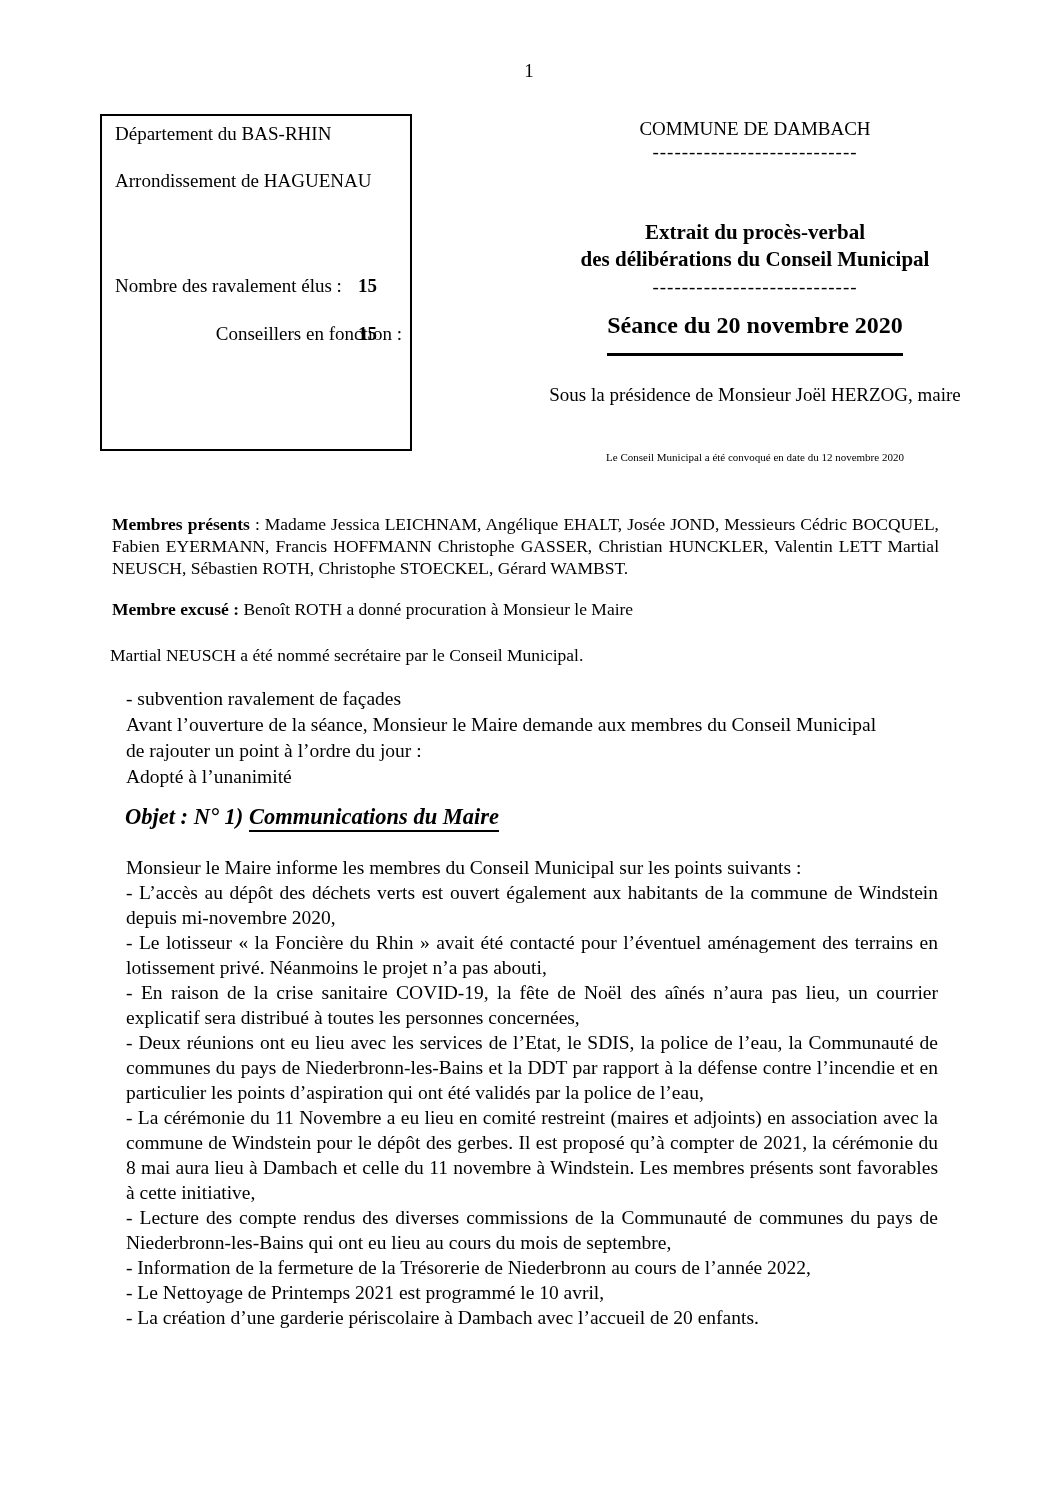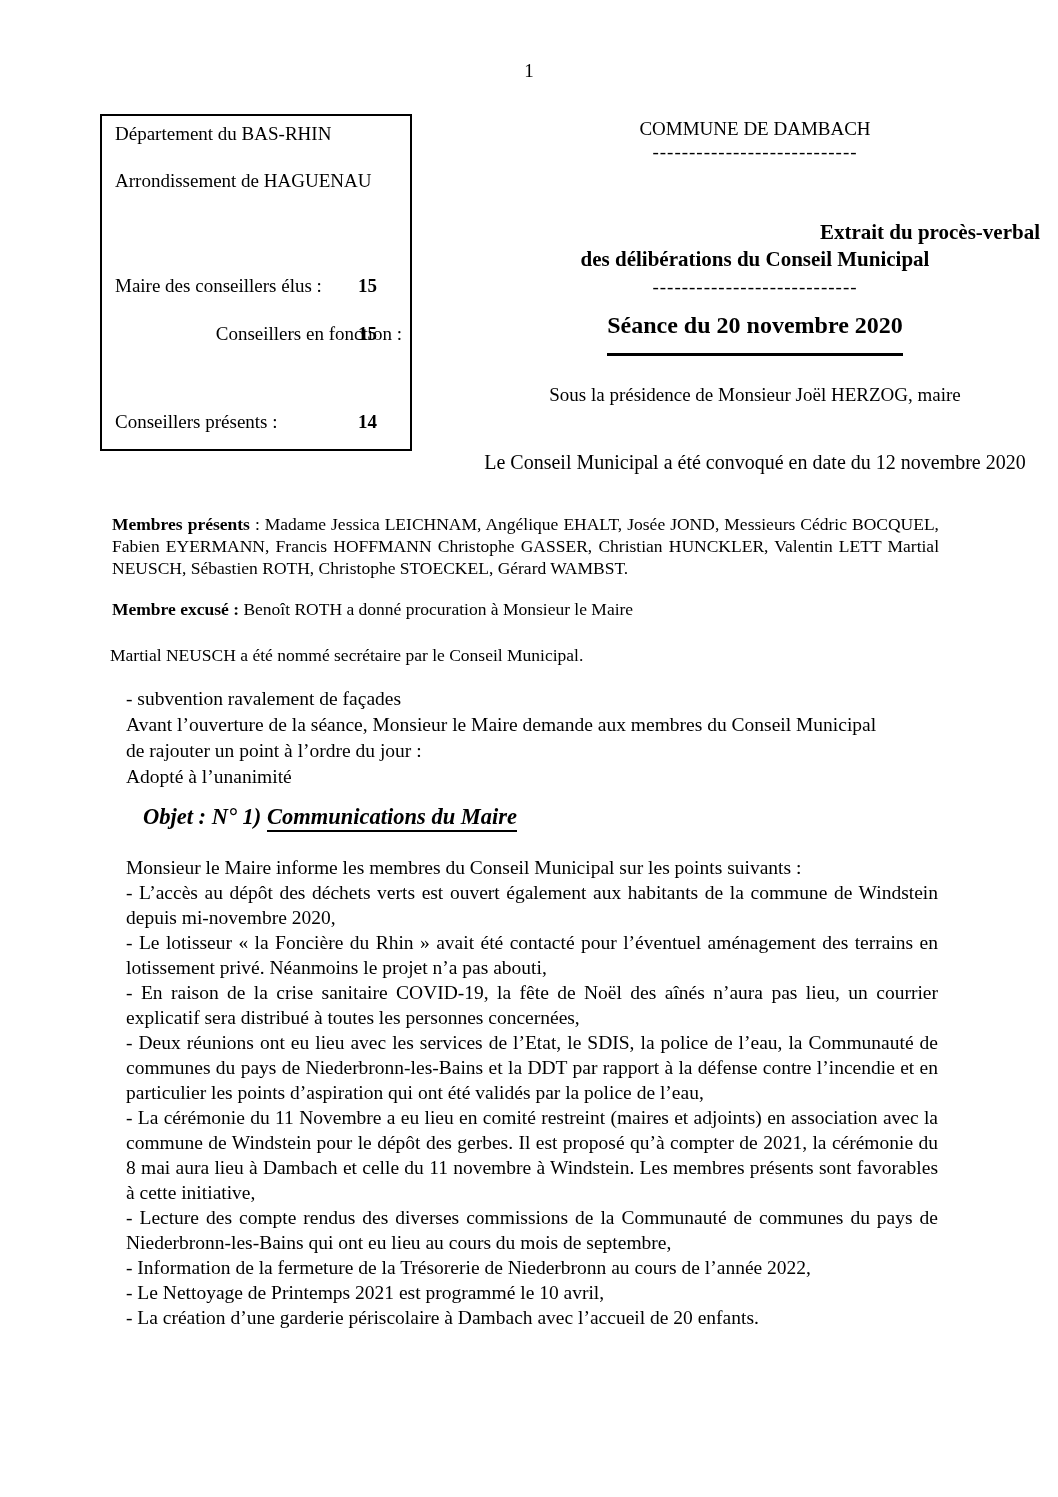--- a/index.html
+++ b/index.html
@@ -29,44 +29,44 @@
   .ib-row { position: absolute; left: 13px; right: 8px; white-space: nowrap; }
   .ib-r1 { top: 159px; }
   .ib-r2 { top: 207px; text-align: right; }
   .ib-r3 { top: 295px; }
   .ib-num { position: absolute; left: 243px; font-weight: bold; }
   
   .hdr { position: absolute; left: 470px; top: 114px; width: 570px; text-align: center; }
   .hdr > div { position: absolute; left: 0; width: 100%; }
   .hdr-commune { top: 4px; font-size: 19px; }
   .hdr-div1 { top: 27px; font-size: 19px; letter-spacing: 1px; }
-  .hdr-sub1 { top: 106px; font-size: 21px; font-weight: bold; text-align: right; }
+  .hdr-sub1 { top: 106px; font-size: 21px; font-weight: bold; }
   .hdr-sub2 { top: 133px; font-size: 21px; font-weight: bold; }
   .hdr-div2 { top: 162px; font-size: 19px; letter-spacing: 1px; }
   .hdr-seance { top: 198px; font-size: 24px; font-weight: bold; }
   .hdr-seance span { border-bottom: 3px solid #000; padding-bottom: 15px; }
   .hdr-presidence { top: 270px; font-size: 19px; }
-  .hdr-convocation { top: 337px; font-size: 20px; }
+  .hdr-convocation { top: 337px; font-size: 11px; }
   
   .attendance {
     position: absolute; left: 112px; top: 513px; width: 827px;
     font-size: 17.5px; line-height: 22px; text-align: justify;
   }
   .bold { font-weight: bold; }
   .excused { position: absolute; left: 112px; top: 599px; font-size: 17.5px; }
   .secretary { position: absolute; left: 110px; top: 645px; font-size: 17.5px; }
   
   .preamble {
     position: absolute; left: 126px; top: 686px; width: 770px;
     font-size: 19.5px; line-height: 26px;
   }
   
   .objet {
     position: absolute; left: 125px; top: 804px;
-    font-size: 22.5px; font-weight: bold; font-style: italic; margin-left: 18px;
+    font-size: 22.5px; font-weight: bold; font-style: italic;
   }
   .objet .underlined { border-bottom: 2.5px solid #000; padding-bottom: 1px; }
   
   .main-body {
     position: absolute; left: 126px; top: 855px; width: 812px;
     font-size: 19.5px; line-height: 25px;
   }
   .main-body p { text-align: justify; margin: 0; }
   .main-body .intro { text-align: left; }
 </style>
@@ -74,30 +74,26 @@
 <body>
 
 <div class="page">
 
   <div class="page-number">1</div>
 
   <div class="info-box">
     <div class="ib-line ib-l1">Département du BAS-RHIN</div>
     <div class="ib-line ib-l2">Arrondissement de HAGUENAU</div>
     <div class="ib-row ib-r1">
-      <span>Maire des conseillers élus :</span>
+      <span>Nombre des ravalement élus :</span>
       <span class="ib-num">15</span>
     </div>
     <div class="ib-row ib-r2">
       <span>Conseillers en fonction :</span>
       <span class="ib-num">15</span>
-    </div>
-    <div class="ib-row ib-r3">
-      <span>Conseillers présents :</span>
-      <span class="ib-num">14</span>
     </div>
   </div>
 
   <div class="hdr">
     <div class="hdr-commune">COMMUNE DE DAMBACH</div>
     <div class="hdr-div1">----------------------------</div>
     <div class="hdr-sub1">Extrait du procès-verbal</div>
     <div class="hdr-sub2">des délibérations du Conseil Municipal</div>
     <div class="hdr-div2">----------------------------</div>
     <div class="hdr-seance">

